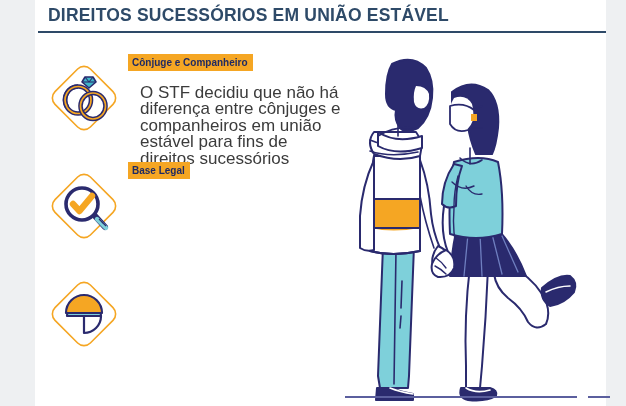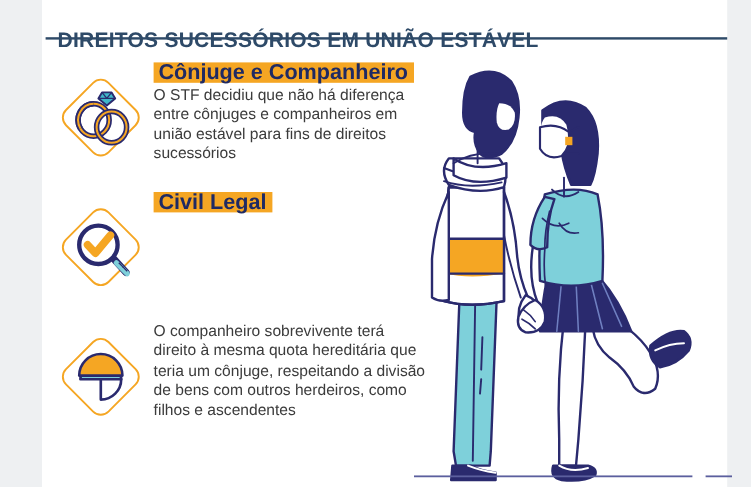--- a/index.html
+++ b/index.html
@@ -14,21 +14,21 @@
   
   #card{
     position:absolute;left:35px;top:0;width:571px;height:406px;
     background:#ffffff;
   }
 
   
   #page-title{
     position:absolute;left:48px;top:5px;
     font-size:17.5px;font-weight:700;letter-spacing:.2px;
-    color:#2e4a68;white-space:nowrap;margin-top:18px;
+    color:#2e4a68;white-space:nowrap;
   }
   #title-rule{
     position:absolute;left:38px;top:31px;width:568px;height:2px;
     background:#2e4a68;
   }
 
   
   .block{position:absolute;left:40px;}
   #block-0{top:52px;}
   #block-1{top:160px;}
@@ -38,30 +38,30 @@
     position:absolute;left:8px;top:4px;
     width:72px;height:78px;
   }
   .block-text{
     position:absolute;left:88px;top:0;width:230px;
   }
   .block-heading{
     display:inline-block;
     background:#f5a623;
     color:#1f2a63;
-    font-size:18px;font-weight:700;
+    font-size:10px;font-weight:700;
     padding:2px 5px 2px 4px;
     line-height:13px;
     white-space:nowrap;
     margin:0 0 2px 0;
   }
   .block-body{
-    font-size:13px;line-height:16.4px;
+    font-size:17px;line-height:16.4px;
     color:#3b3b3b;
-    margin:0;
+    margin:12px;
   }
 
   
   #illustration{
     position:absolute;left:330px;top:36px;width:276px;height:370px;
   }
   #ground-line{
     position:absolute;left:345px;top:396px;width:265px;height:2px;
   }
 </style>
@@ -111,38 +111,37 @@
         <line x1="49" y1="55" x2="58" y2="64" stroke="#7ed0da" stroke-width="4.4" stroke-linecap="round"></line>
         <line x1="51" y1="55" x2="55" y2="59" stroke="#2a2a6e" stroke-width="1.1"></line>
         <line x1="54" y1="58" x2="58" y2="62" stroke="#2a2a6e" stroke-width="1.1"></line>
 
         <circle cx="34" cy="40" r="16" fill="#ffffff" stroke="#2a2a6e" stroke-width="3.6"></circle>
 
         <path d="M25 40 L31.5 47 L44 32" fill="none" stroke="#f5a623" stroke-width="6.4" stroke-linecap="round" stroke-linejoin="round"></path>
       </svg>
     </div>
     <div class="block-text">
-      <div class="block-heading">Civil Legal</div>
+      <div class="block-heading">Base Legal</div>
     </div>
   </div>
 
   <div class="block" id="block-2">
     <div class="block-icon">
       <svg viewBox="0 0 72 78" width="72" height="78" aria-hidden="true">
         <rect x="11" y="17" width="50" height="50" rx="9" ry="9" transform="rotate(45 36 42)" fill="none" stroke="#f5a623" stroke-width="1.6"></rect>
 
         <path d="M36 44 L36 27 A17 17 0 0 0 36 61 Z" transform="rotate(90 36 44)" fill="#7ed0da" stroke="#2a2a6e" stroke-width="2.2" stroke-linejoin="round"></path>
 
         <path d="M36 44 L53 44 A17 17 0 0 1 36 61 Z" fill="#ffffff" stroke="#2a2a6e" stroke-width="2.2" stroke-linejoin="round"></path>
 
         <path d="M18 41 A18 18 0 0 1 54 41 Z" fill="#f5a623" stroke="#2a2a6e" stroke-width="2.2" stroke-linejoin="round"></path>
       </svg>
     </div>
     <div class="block-text">
-      <p class="block-body">O companheiro sobrevivente terá direito à mesma quota hereditária que teria um cônjuge, respeitando a divisão de bens com outros herdeiros, como filhos e ascendentes</p>
     </div>
   </div>
 
   <div id="illustration">
     <svg viewBox="0 0 276 370" width="276" height="370" aria-hidden="true">
       <g fill="none" stroke="#2a2a6e" stroke-width="2" stroke-linejoin="round" stroke-linecap="round">
 
         <path d="M53 210 L48 340 L50 352 L78 352 L79 340 L84 210 Z" fill="#7ed0da"></path>
         <line x1="66" y1="214" x2="64" y2="348" stroke-width="1.6"></line>
         <line x1="72" y1="245" x2="71" y2="272" stroke-width="1.6"></line>

